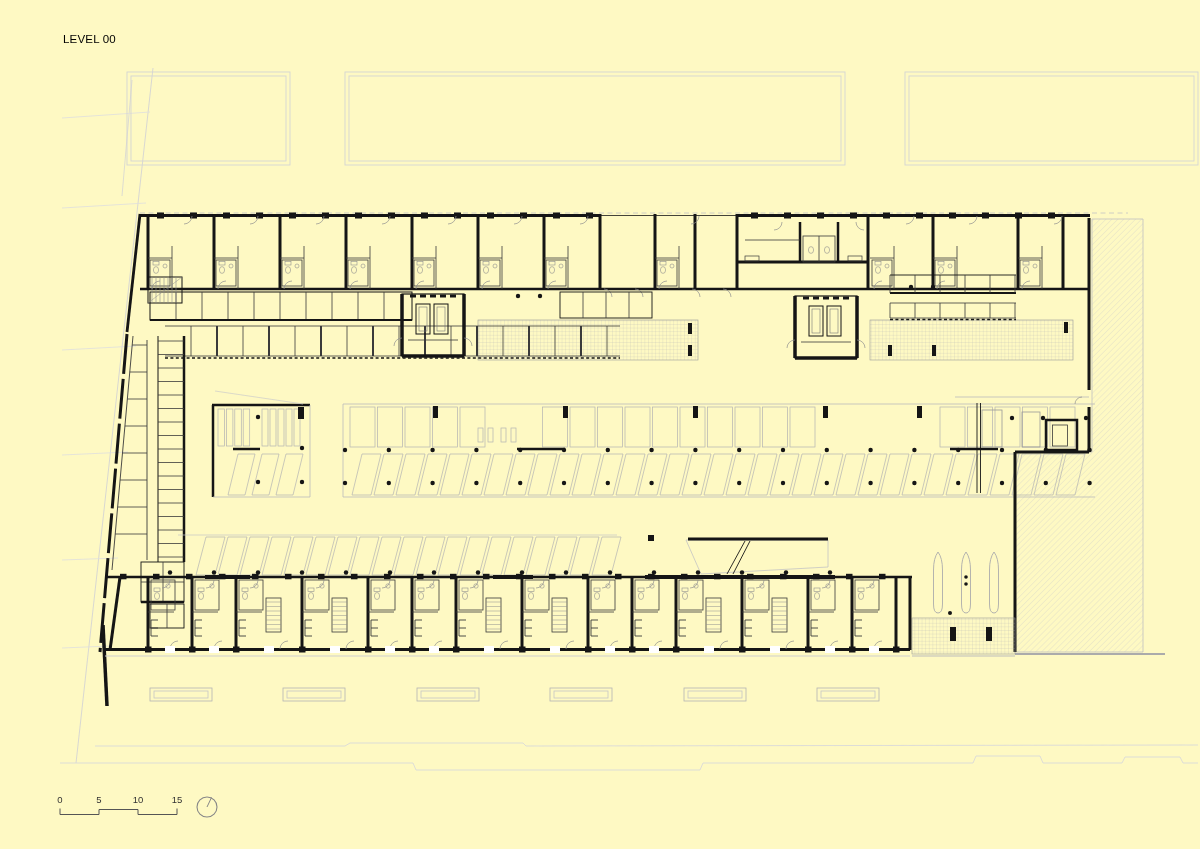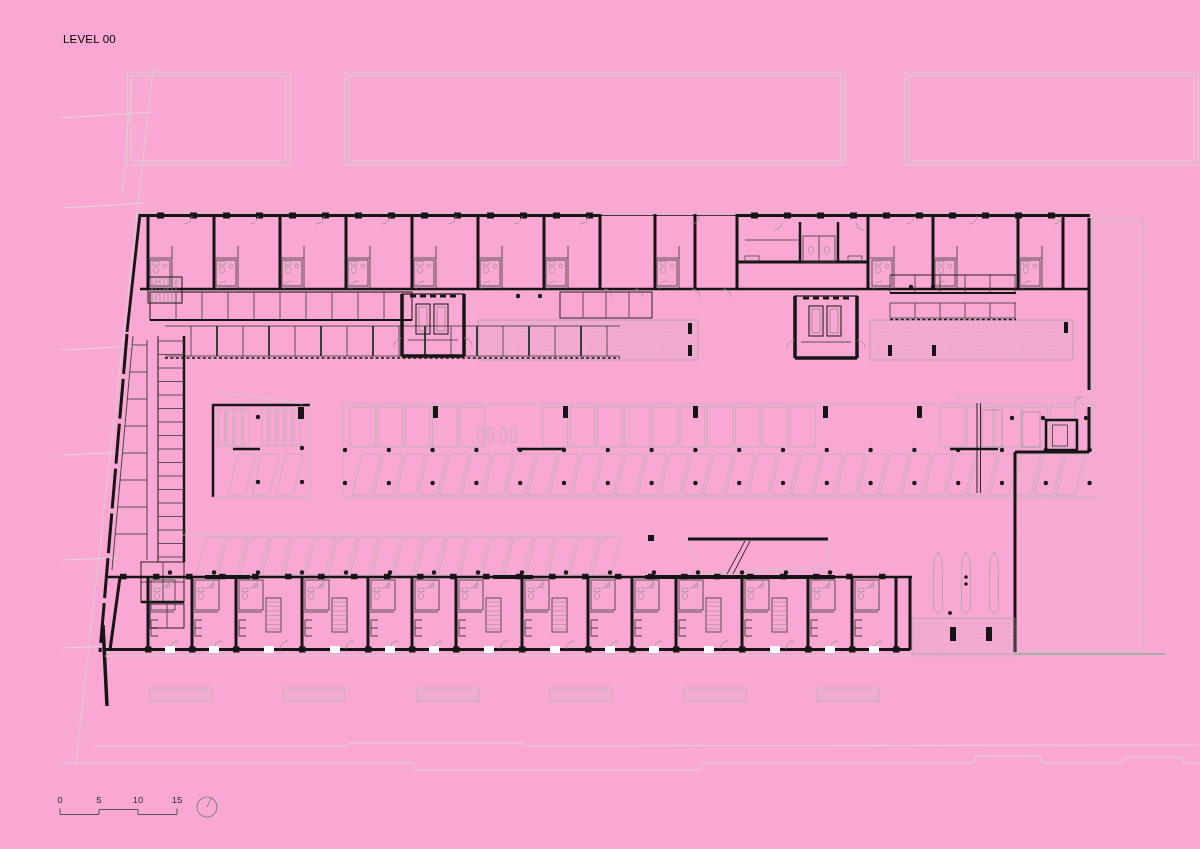--- a/index.html
+++ b/index.html
@@ -1,16 +1,16 @@
 <!DOCTYPE html>
 <html><head>
 <meta charset="utf-8">
 <style>
   html,body{margin:0;padding:0;background:#fff;}
-  .sheet{position:relative;width:1200px;height:849px;background:#f9a8d4;overflow:hidden;
+  .sheet{position:relative;width:1200px;height:849px;background:#fef9c3;overflow:hidden;
          font-family:"Liberation Sans", sans-serif;}
   svg{display:block;}
   text{font-family:"Liberation Sans", sans-serif;}
 </style>
 </head>
 <body>
 
 <div class="sheet">
 <svg id="plan" width="1200" height="849" viewBox="0 0 1200 849">
   <defs>

